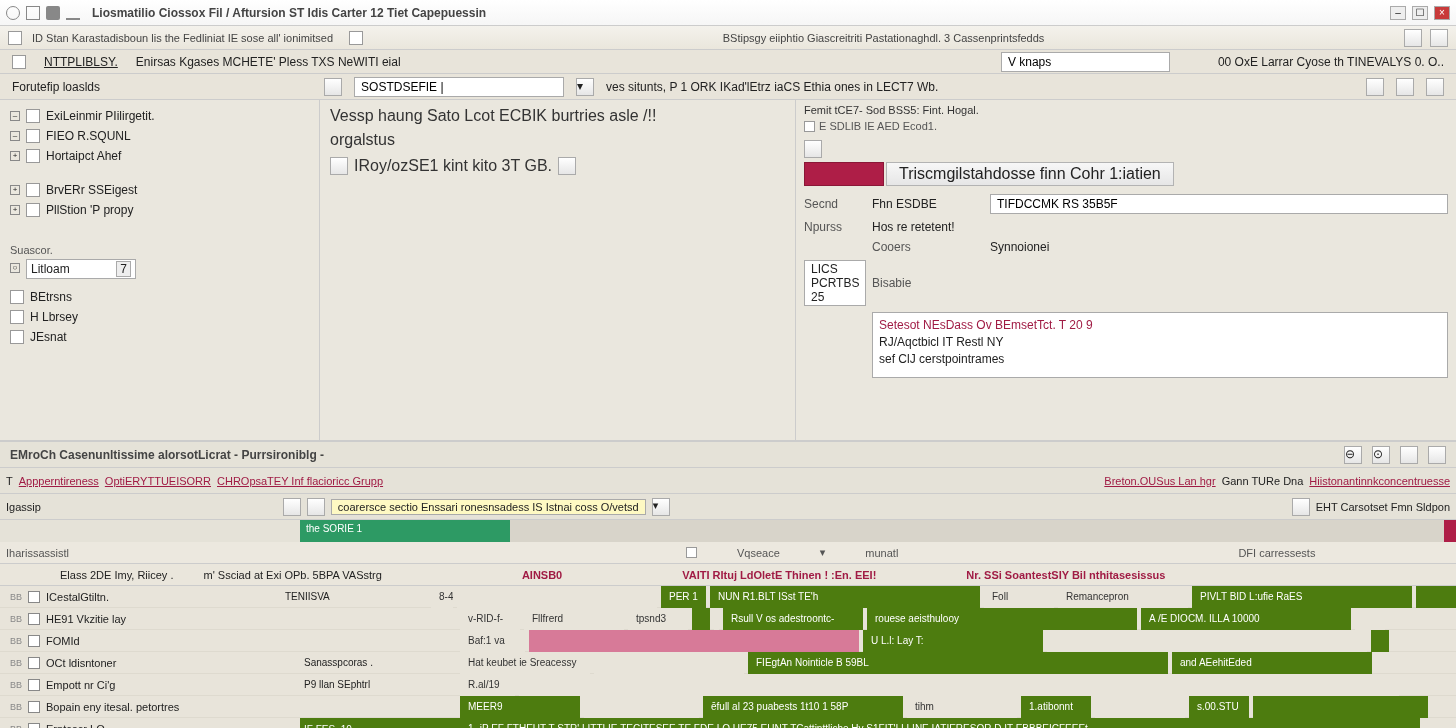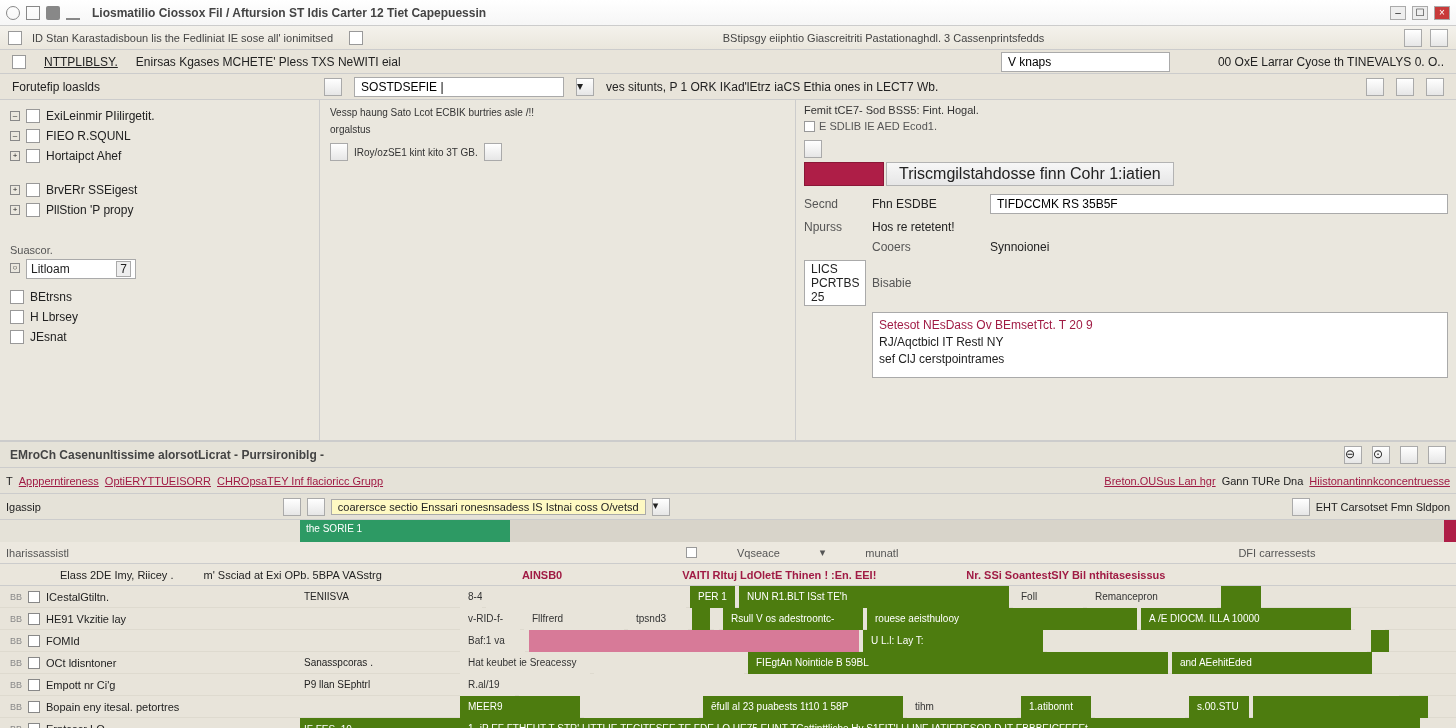--- a/index.html
+++ b/index.html
@@ -24,21 +24,21 @@
   .upper-area { display: flex; height: 340px; }
   .left-panel { width: 320px; background: #eae7de; border-right: 1px solid #ccc; padding: 6px 10px; overflow: hidden; }
   .tree-item { display: flex; align-items: center; gap: 6px; padding: 3px 0; font-size: 12px; cursor: pointer; }
   .tree-icon { width: 14px; height: 14px; border: 1px solid #999; background: #fff; display: inline-block; }
   .tree-toggle { width: 10px; height: 10px; border: 1px solid #888; font-size: 8px; text-align: center; line-height: 8px; }
   .sect-label { font-size: 11px; color: #555; margin-top: 10px; }
   .dropdown { display: flex; align-items: center; border: 1px solid #aaa; background: #fff; height: 20px; margin-top: 3px; padding: 0 4px; justify-content: space-between; width: 110px;}
   .bottom-list { margin-top: 8px; }
 
   .center-panel { flex: 1 1 auto; background: #eae7de; padding: 4px 10px; border-right: 1px solid #ccc; }
-  .center-row { font-size: 10px; color: #333; padding: 3px 0; display:flex; align-items:center; gap:6px; }
+  .center-row { font-size: 16px; color: #333; padding: 3px 0; display:flex; align-items:center; gap:6px; }
 
   .right-panel { width: 660px; background: #eae7de; padding: 4px 8px; }
   .right-hdr { font-size: 11px; color: #333; margin-bottom: 4px; }
   .right-sub { font-size: 11px; color: #555; margin-bottom: 6px; display:flex; align-items:center; gap:4px;}
   .tabstrip { display: flex; gap: 2px; margin-bottom: 8px; }
   .rtab { height: 24px; padding: 0 12px; border: 1px solid #b3b3b3; background: linear-gradient(#f7f7f7,#e6e6e6); line-height: 22px; font-size: 16px; cursor: pointer; }
   .rtab.active { background: #ae1e47; color: #fff; border-color: #8a1737; }
   .form-grid { display: grid; grid-template-columns: 60px 110px 1fr; row-gap: 6px; column-gap: 8px; align-items: center; font-size: 12px; }
   .form-grid label { color: #555; }
   .val-text { color: #222; }
@@ -294,20 +294,21 @@
           <span>ICestalGtiltn.</span>
         </div>
         <div style="width: 160px; display: flex; align-items: center; padding: 0px 4px; font-size: 10px; background: rgb(232, 228, 218);">TENIISVA</div>
         <div class="dr-mid">
           <div class="seg lt" style="width: 22px;">8-41</div>
           <div class="spacer" style="width: 200px; height: 22px;"></div>
           <div class="seg" style="width: 45px;">PER 1</div>
           <div class="seg" style="width: 270px;">NUN R1.BLT  ISst TE'h</div>
           <div class="seg lt" style="width: 70px;">Foll</div>
           <div class="seg lt" style="width: 130px;">Remancepron</div>
+          <div class="seg" style="width: 220px;">PIVLT  BID L:ufie   RaES</div>
           <div class="seg" style="width: 40px;"></div>
         </div>
       </div>
       <div class="data-row">
         <div class="dr-left">
           <span style="font-size:9px;color:#888;">BB</span>
           <span class="dr-icon"></span>
           <span>HE91  Vkzitie lay</span>
         </div>
         <div style="width: 160px; display: flex; align-items: center; padding: 0px 4px; font-size: 10px; background: rgb(232, 228, 218);"></div>

